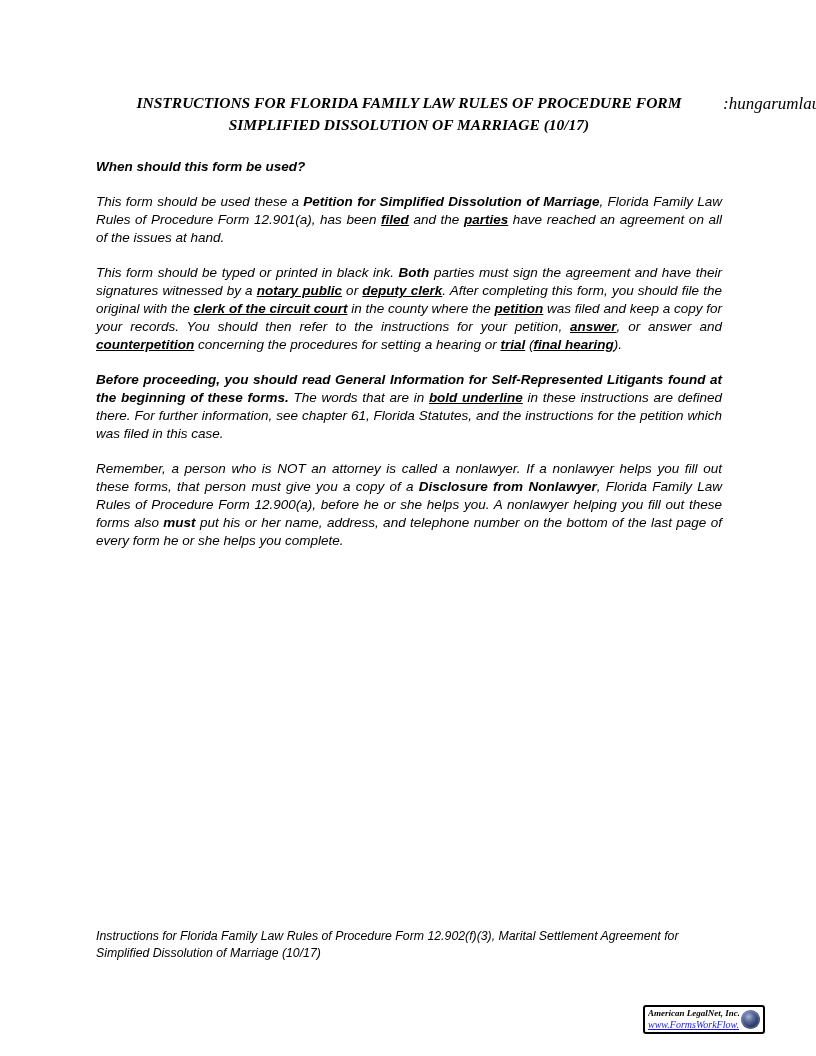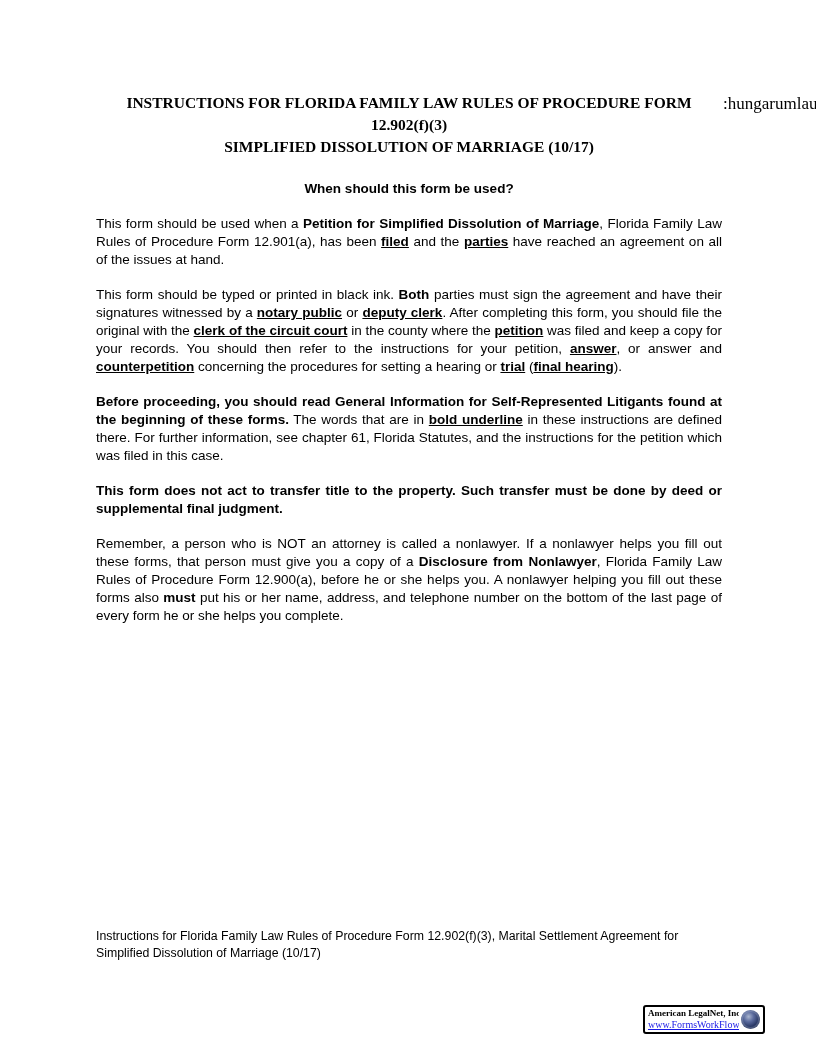--- a/index.html
+++ b/index.html
@@ -9,20 +9,21 @@
   }
   .page {
     position: relative;
     width: 816px;
     height: 1056px;
     margin: 0 auto;
     background: #ffffff;
     overflow: hidden;
     font-family: "Liberation Sans", sans-serif;
     color: #000000;
+    font-style: italic;
   }
   .content {
     position: absolute;
     left: 96px;
     top: 92px;
     width: 626px;
   }
   .title-block {
     position: relative;
     text-align: center;
@@ -37,21 +38,20 @@
     left: 627px;
     top: 1px;
     font-family: "Liberation Serif", serif;
     font-weight: 400;
     font-size: 17px;
     white-space: nowrap;
   }
   .section-heading {
     font-size: 13.5px;
     font-weight: 700;
-    text-align: center;
     margin: 22px 0 17px 0;
     line-height: 18px;
   }
   .para {
     font-size: 13.5px;
     line-height: 18px;
     text-align: justify;
     margin: 17px 0;
   }
   .para .b { font-weight: 700; }
@@ -111,31 +111,29 @@
 </style>
 </head>
 <body>
 
 <div class="page">
 
   <div class="content">
 
     <div class="title-block">
       <div>INSTRUCTIONS FOR FLORIDA FAMILY LAW RULES OF PROCEDURE FORM</div>
-      <div>12.902(f)(3)</div>
       <div>SIMPLIFIED DISSOLUTION OF MARRIAGE (10/17)</div>
       <span class="title-artifact">:hungarumlaut</span>
     </div>
 
     <div>
         <div class="section-heading">When should this form be used?</div>
-        <p class="para"><span>This form should be used when a </span><span class="b">Petition for Simplified Dissolution of Marriage</span><span>, Florida Family Law Rules of Procedure Form 12.901(a), has been </span><span class="b u">filed</span><span> and the </span><span class="b u">parties</span><span> have reached an agreement on all of the issues at hand.</span></p>
+        <p class="para"><span>This form should be used these a </span><span class="b">Petition for Simplified Dissolution of Marriage</span><span>, Florida Family Law Rules of Procedure Form 12.901(a), has been </span><span class="b u">filed</span><span> and the </span><span class="b u">parties</span><span> have reached an agreement on all of the issues at hand.</span></p>
         <p class="para"><span>This form should be typed or printed in black ink.  </span><span class="b">Both</span><span> parties must sign the agreement and have their signatures witnessed by a </span><span class="b u">notary public</span><span> or </span><span class="b u">deputy clerk</span><span>.  After completing this form, you should file the original with the </span><span class="b u">clerk of the circuit court</span><span> in the county where the </span><span class="b u">petition</span><span> was filed and keep a copy for your records. You should then refer to the instructions for your petition, </span><span class="b u">answer</span><span>, or answer and </span><span class="b u">counterpetition</span><span> concerning the procedures for setting a hearing or </span><span class="b u">trial</span><span> (</span><span class="b u">final hearing</span><span>).</span></p>
         <p class="para"><span class="b">Before proceeding, you should read General Information for Self-Represented Litigants found at the beginning of these forms.</span><span>  The words that are in </span><span class="b u">bold underline</span><span> in these instructions are defined there. For further information, see chapter 61, Florida Statutes, and the instructions for the petition which was filed in this case.</span></p>
-        <p class="para"><span class="b">This form does not act to transfer title to the property.  Such transfer must be done by deed or supplemental final judgment.</span></p>
         <p class="para"><span>Remember, a person who is NOT an attorney is called a nonlawyer. If a nonlawyer helps you fill out these forms, that person must give you a copy of a </span><span class="b">Disclosure from Nonlawyer</span><span>, Florida Family Law Rules of Procedure Form 12.900(a), before he or she helps you.  A nonlawyer helping you fill out these forms also </span><span class="b">must</span><span> put his or her name, address, and telephone number on the bottom of the last page of every form he or she helps you complete.</span></p>
       </div>
 
   </div>
 
   <div class="footer">Instructions for Florida Family Law Rules of Procedure Form 12.902(f)(3), Marital Settlement Agreement for Simplified Dissolution of Marriage (10/17)</div>
 
   <div class="logo-box">
     <div class="logo-text">
       <span class="logo-company">American LegalNet, Inc.</span>

